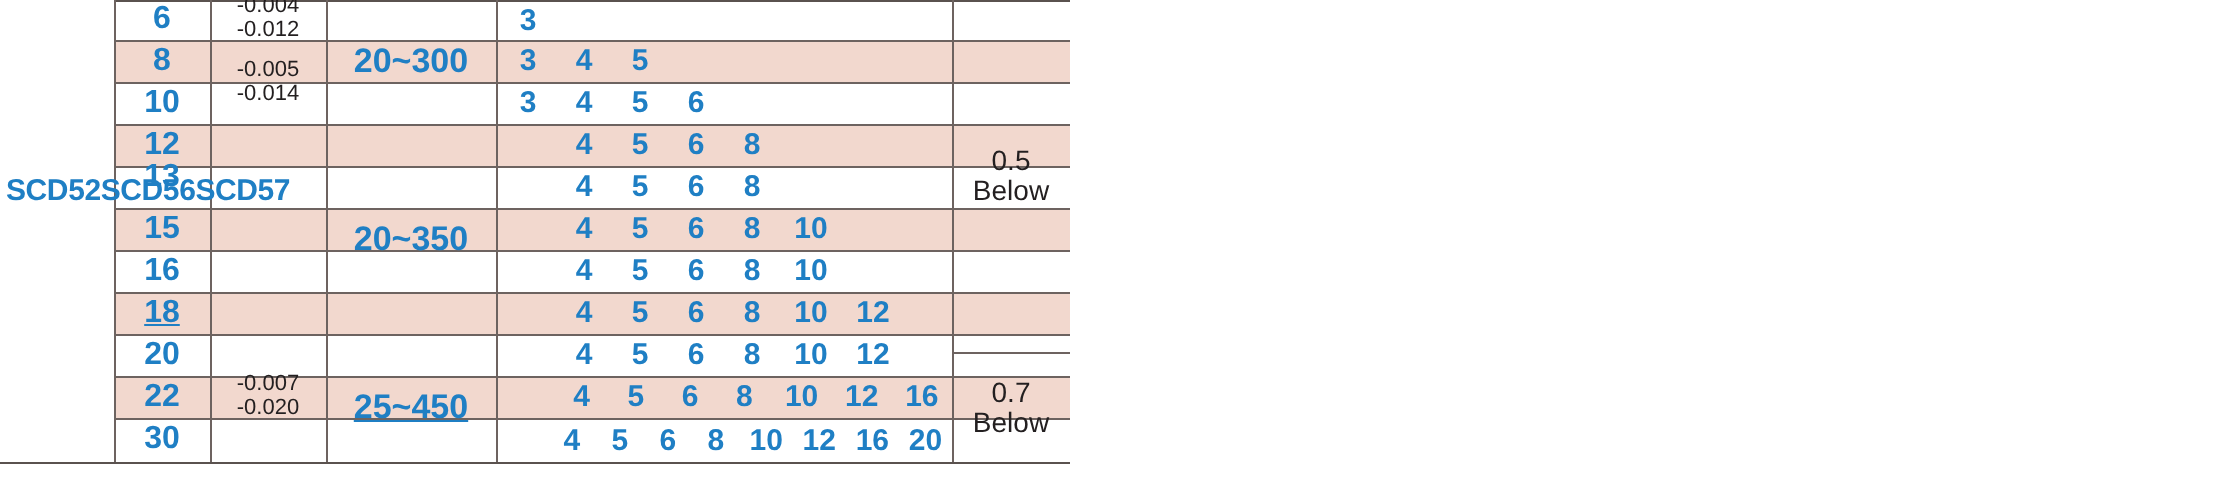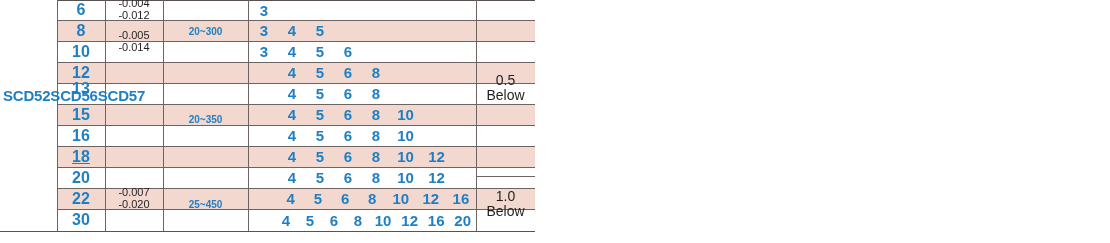--- a/index.html
+++ b/index.html
@@ -79,21 +79,21 @@
     left: 105px;
     width: 58px;
     font-size: 11px;
     flex-direction: column;
     line-height: 1.05;
     justify-content: center;
   }
   .col-range {
     left: 163px;
     width: 85px;
-    font-size: 10px;
+    font-size: 17px;
   }
   .col-vals {
     left: 248px;
     width: 228px;
     justify-content: flex-start;
     font-size: 15px;
   }
   .col-note {
     left: 476px;
     width: 59px;
@@ -191,21 +191,21 @@
     <span>-0.005</span>
     <span>-0.014</span>
   </div>
   <div class="cell col-tol black" style="top:178px; height:42px;">
     <span>-0.007</span>
     <span>-0.020</span>
   </div>
 
   <div class="cell col-range blue" style="top:0px;   height:62px;">20~300</div>
   <div class="cell col-range blue" style="top:62px;  height:115px;">20~350</div>
-  <div class="cell col-range blue" style="top:177px; height:54px;">25~450</div>
+  <div class="cell col-range blue" style="top:177px; height:54px;text-decoration:underline;">25~450</div>
 
   <div class="cell col-vals vals" style="top:0px;   height:20px;">
       <span class="tok">3</span>
     </div>
   <div class="cell col-vals vals" style="top:20px;  height:21px;">
       <span class="tok">3</span>
       <span class="tok">4</span>
       <span class="tok">5</span>
     </div>
   <div class="cell col-vals vals" style="top:41px;  height:21px;">
@@ -282,17 +282,17 @@
       <span class="tok wide">12</span>
       <span class="tok wide">16</span>
       <span class="tok wide">20</span>
     </div>
 
   <div class="cell col-note black" style="top:0px; height:176px;">
     <span>0.5</span>
     <span>Below</span>
   </div>
   <div class="cell col-note black" style="top:177px; height:54px;">
-    <span>1.0</span>
+    <span>0.7</span>
     <span>Below</span>
   </div>
 
 </div>
 
 </body></html>

